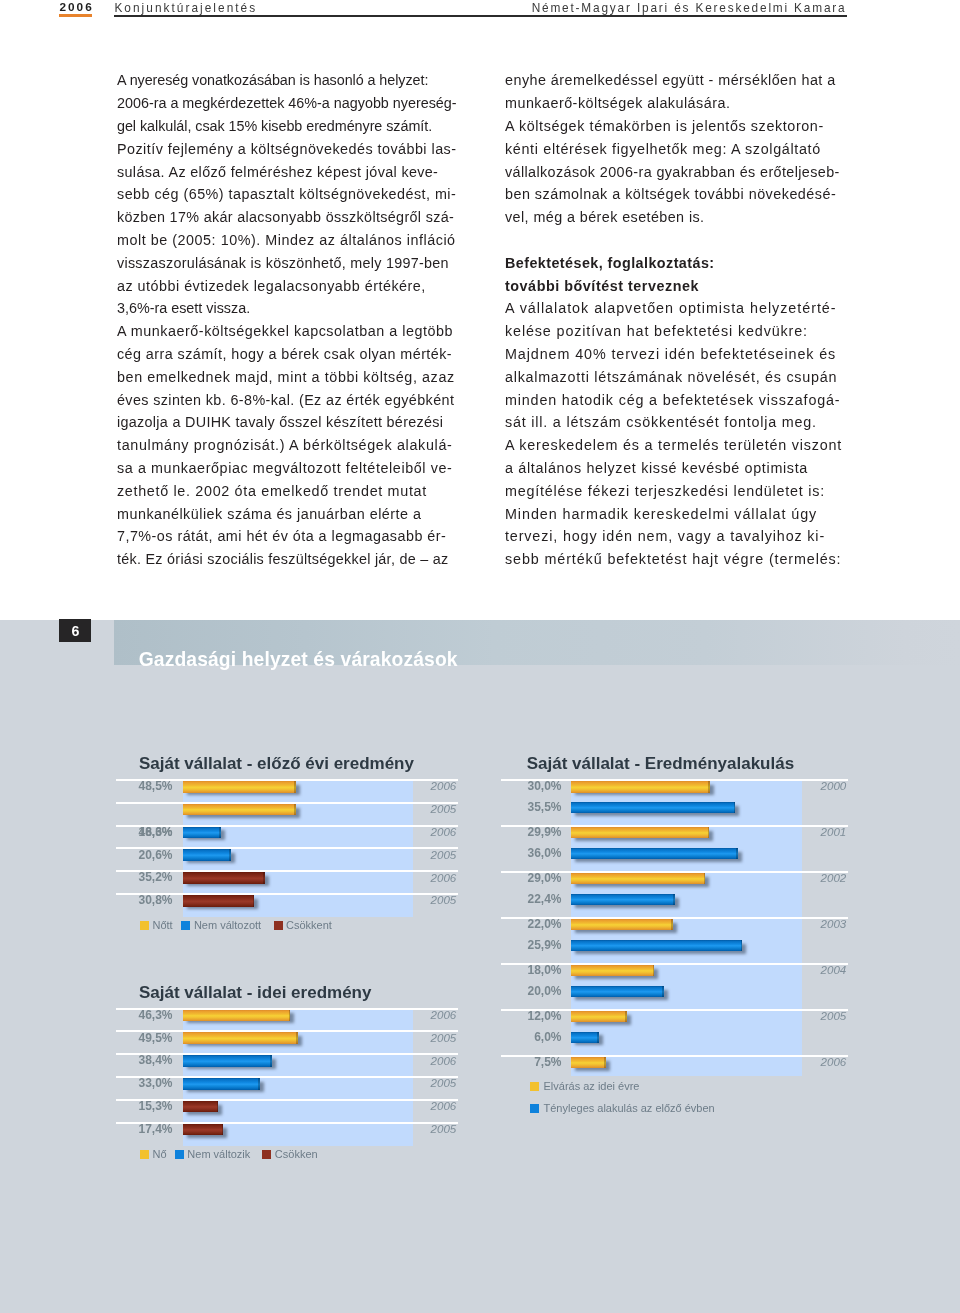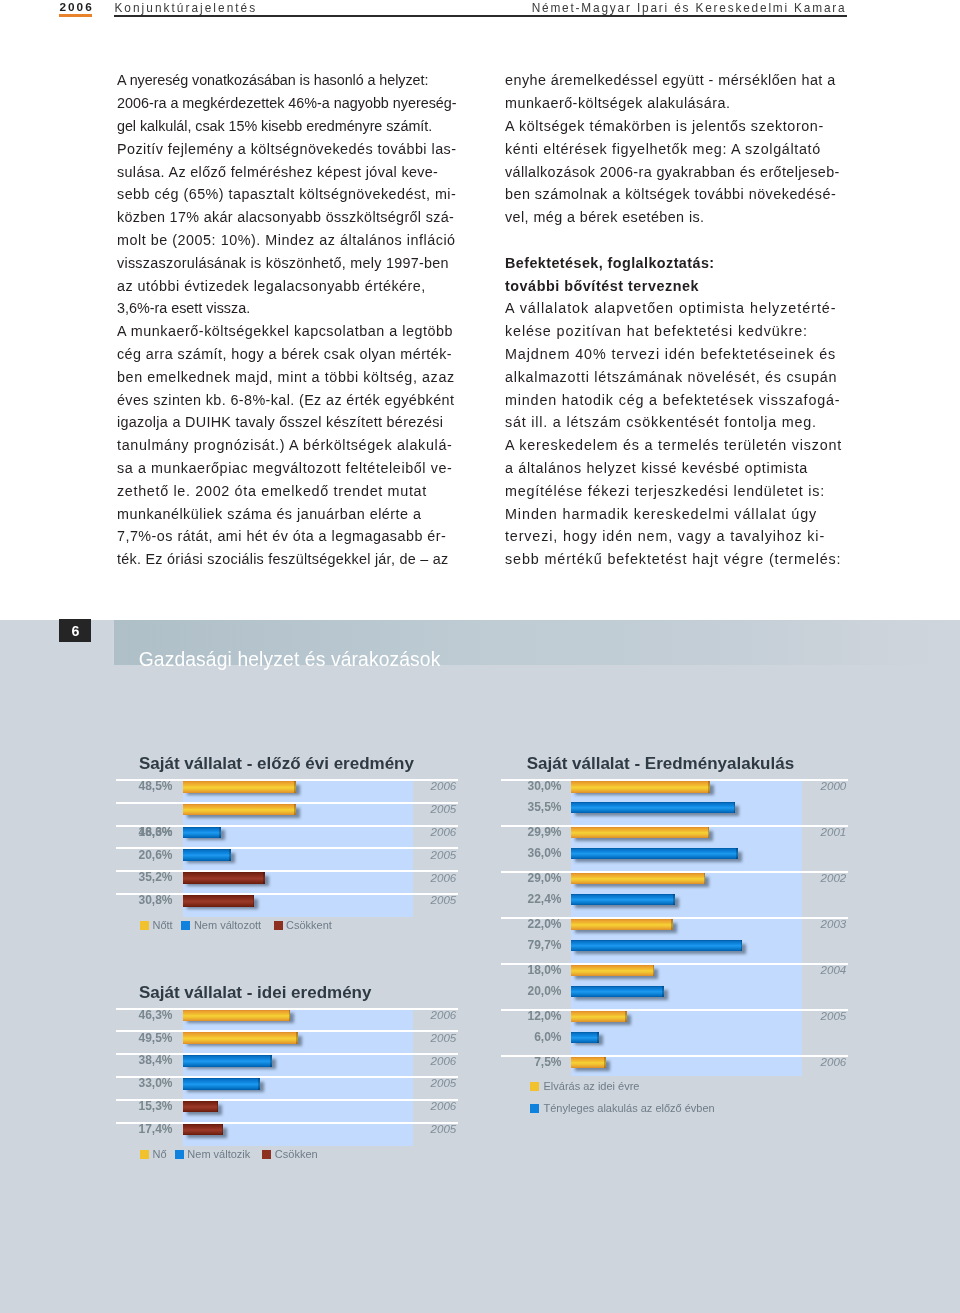--- a/index.html
+++ b/index.html
@@ -25,21 +25,21 @@
 #colL{left:117px;top:69.4px;width:336px;}
 #colR{left:505px;top:69.4px;width:336px;}
 
 
 .greysec{position:absolute;left:0;top:620px;width:960px;height:693px;background:#cfd5dc;}
 .greyband{position:absolute;left:114px;top:0px;width:846px;height:44.5px;
   background:linear-gradient(to right,#afbfc8 0%,#b6c5ce 22.6%,#bfccd4 45%,#c3ced6 69.9%,#ced4db 93.5%,#cfd5dc 100%);}
 .pagebox{position:absolute;left:59.4px;top:-1.2px;width:32.1px;height:23.6px;background:#262526;}
 .pagebox span{position:absolute;left:0;top:0;width:32px;height:23.5px;line-height:24px;
   text-align:center;font-size:14.2px;font-weight:bold;color:#ffffff;}
-.sectitle{position:absolute;left:138.7px;top:29.7px;font-size:19.3px;font-weight:normal;color:#ffffff;line-height:20px;letter-spacing:0.12px;}
+.sectitle{position:absolute;left:138.7px;top:29.7px;font-size:19.3px;font-weight:bold;color:#ffffff;line-height:20px;letter-spacing:0.12px;}
 
 
 .chart{position:absolute;}
 .ch-title{position:absolute;font-size:17px;font-weight:bold;color:#2e3a44;white-space:nowrap;line-height:11px;}
 .ch-plot{position:absolute;background:#c1dafd;}
 .ch-grid{position:absolute;height:2px;background:#ffffff;}
 .ch-lbl{position:absolute;font-size:12px;font-weight:bold;color:#79878f;text-align:right;
   white-space:nowrap;letter-spacing:0px;line-height:12px;}
 .ch-yr{position:absolute;font-size:11.6px;font-style:italic;color:#7f8e99;text-align:right;
   white-space:nowrap;line-height:12px;}
@@ -230,21 +230,21 @@
           <div class="ch-shadow" style="left: 74px; top: 139.6px; width: 103.712px;"></div>
           <div class="ch-bar blue" style="left: 70px; top: 135.8px; width: 103.712px;"></div>
           <div class="ch-lbl" style="left: 0px; top: 135px; width: 60.5px;">22,4%</div>
           <div class="ch-grid" style="left: 0px; top: 158.85px; width: 346.5px; background: rgb(255, 255, 255);"></div>
           <div class="ch-shadow" style="left: 74px; top: 164.65px; width: 101.86px;"></div>
           <div class="ch-bar yellow" style="left: 70px; top: 160.85px; width: 101.86px;"></div>
           <div class="ch-lbl" style="left: 0px; top: 160.05px; width: 60.5px;">22,0%</div>
           <div class="ch-yr" style="left: 0px; top: 160.25px; width: 345.3px;">2003</div>
           <div class="ch-shadow" style="left: 74px; top: 185.55px; width: 171.31px;"></div>
           <div class="ch-bar blue" style="left: 70px; top: 181.75px; width: 171.31px;"></div>
-          <div class="ch-lbl" style="left: 0px; top: 180.95px; width: 60.5px;">79,7%</div>
+          <div class="ch-lbl" style="left: 0px; top: 180.95px; width: 60.5px;">25,9%</div>
           <div class="ch-grid" style="left: 0px; top: 204.8px; width: 346.5px; background: rgb(255, 255, 255);"></div>
           <div class="ch-shadow" style="left: 74px; top: 210.6px; width: 83.34px;"></div>
           <div class="ch-bar yellow" style="left: 70px; top: 206.8px; width: 83.34px;"></div>
           <div class="ch-lbl" style="left: 0px; top: 206px; width: 60.5px;">18,0%</div>
           <div class="ch-yr" style="left: 0px; top: 206.2px; width: 345.3px;">2004</div>
           <div class="ch-shadow" style="left: 74px; top: 231.5px; width: 92.6px;"></div>
           <div class="ch-bar blue" style="left: 70px; top: 227.7px; width: 92.6px;"></div>
           <div class="ch-lbl" style="left: 0px; top: 226.9px; width: 60.5px;">20,0%</div>
           <div class="ch-grid" style="left: 0px; top: 250.75px; width: 346.5px; background: rgb(255, 255, 255);"></div>
           <div class="ch-shadow" style="left: 74px; top: 256.55px; width: 55.56px;"></div>

